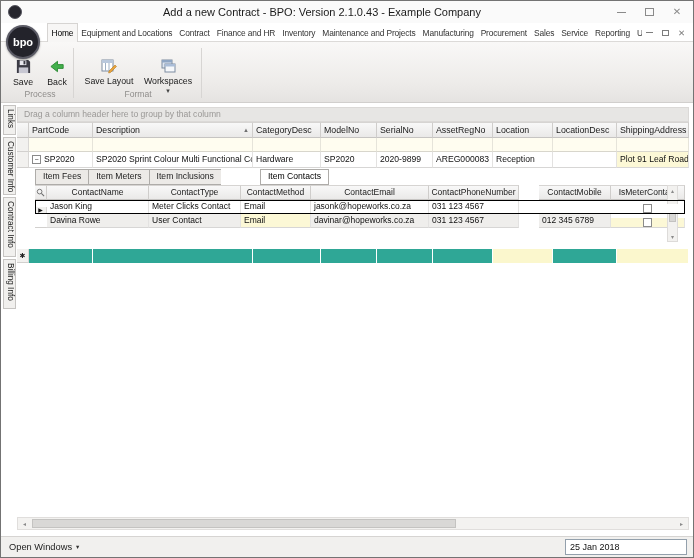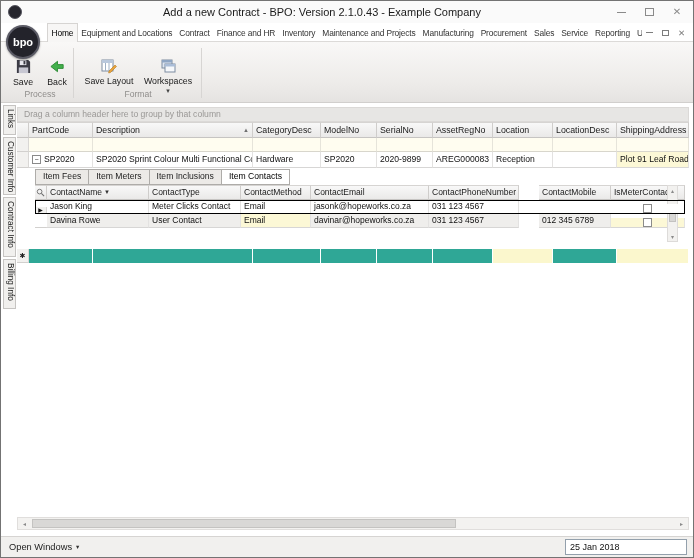--- a/index.html
+++ b/index.html
@@ -62,24 +62,24 @@
   .pale{background:#fcf8d6 !important;}
   .expand{width:9px;height:9px;border:1px solid #8a8a8a;background:#fff;font-size:7px;line-height:7px;text-align:center;color:#333;margin-right:3px;flex:none;}
 
   .header-row{top:121px;left:16px;height:16px;}
   .filter-row{top:137px;left:16px;height:14px;}
   .data-row{top:151px;left:16px;height:16px;}
 
   
   .detail-tabs{top:169px;left:34px;height:15px;align-items:flex-end;}
   .dtab{font-size:8.6px;padding:1px 7px 2px;background:#eceae7;border:1px solid #aeaca9;border-right:none;color:#222;line-height:11px;white-space:nowrap;}
-  .dtab.last{border-right:1px solid #aeaca9;}
+  .dtab.last{border-right:1px solid #aeaca9;margin-left:39px;}
   .dtab.active{background:#fff;color:#000;}
   .detail-header{top:184px;left:34px;height:15px;}
-  .dh{line-height:13px;font-size:8.5px;}
+  .dh{line-height:13px;font-size:8.5px;flex-direction:column;}
   .drow{left:34px;height:14px;align-items:flex-end;}
   .drow1{top:199px;z-index:3;outline:1.5px solid #000;outline-offset:-1px;}
   .drow2{top:213px;}
   .ddcell{font-size:8.5px;line-height:13px;}
   .gray{background:#efeeec !important;}
   .cbcell{justify-content:center;}
   .cb{width:9px;height:9px;border:1px solid #8b8b8b;background:#fff;display:block;flex:none;}
   .rowmark{font-size:6px;color:#111;line-height:6px;}
   .detail-empty{position:absolute;top:227px;left:34px;width:630px;height:18px;background:#fff;}
 

